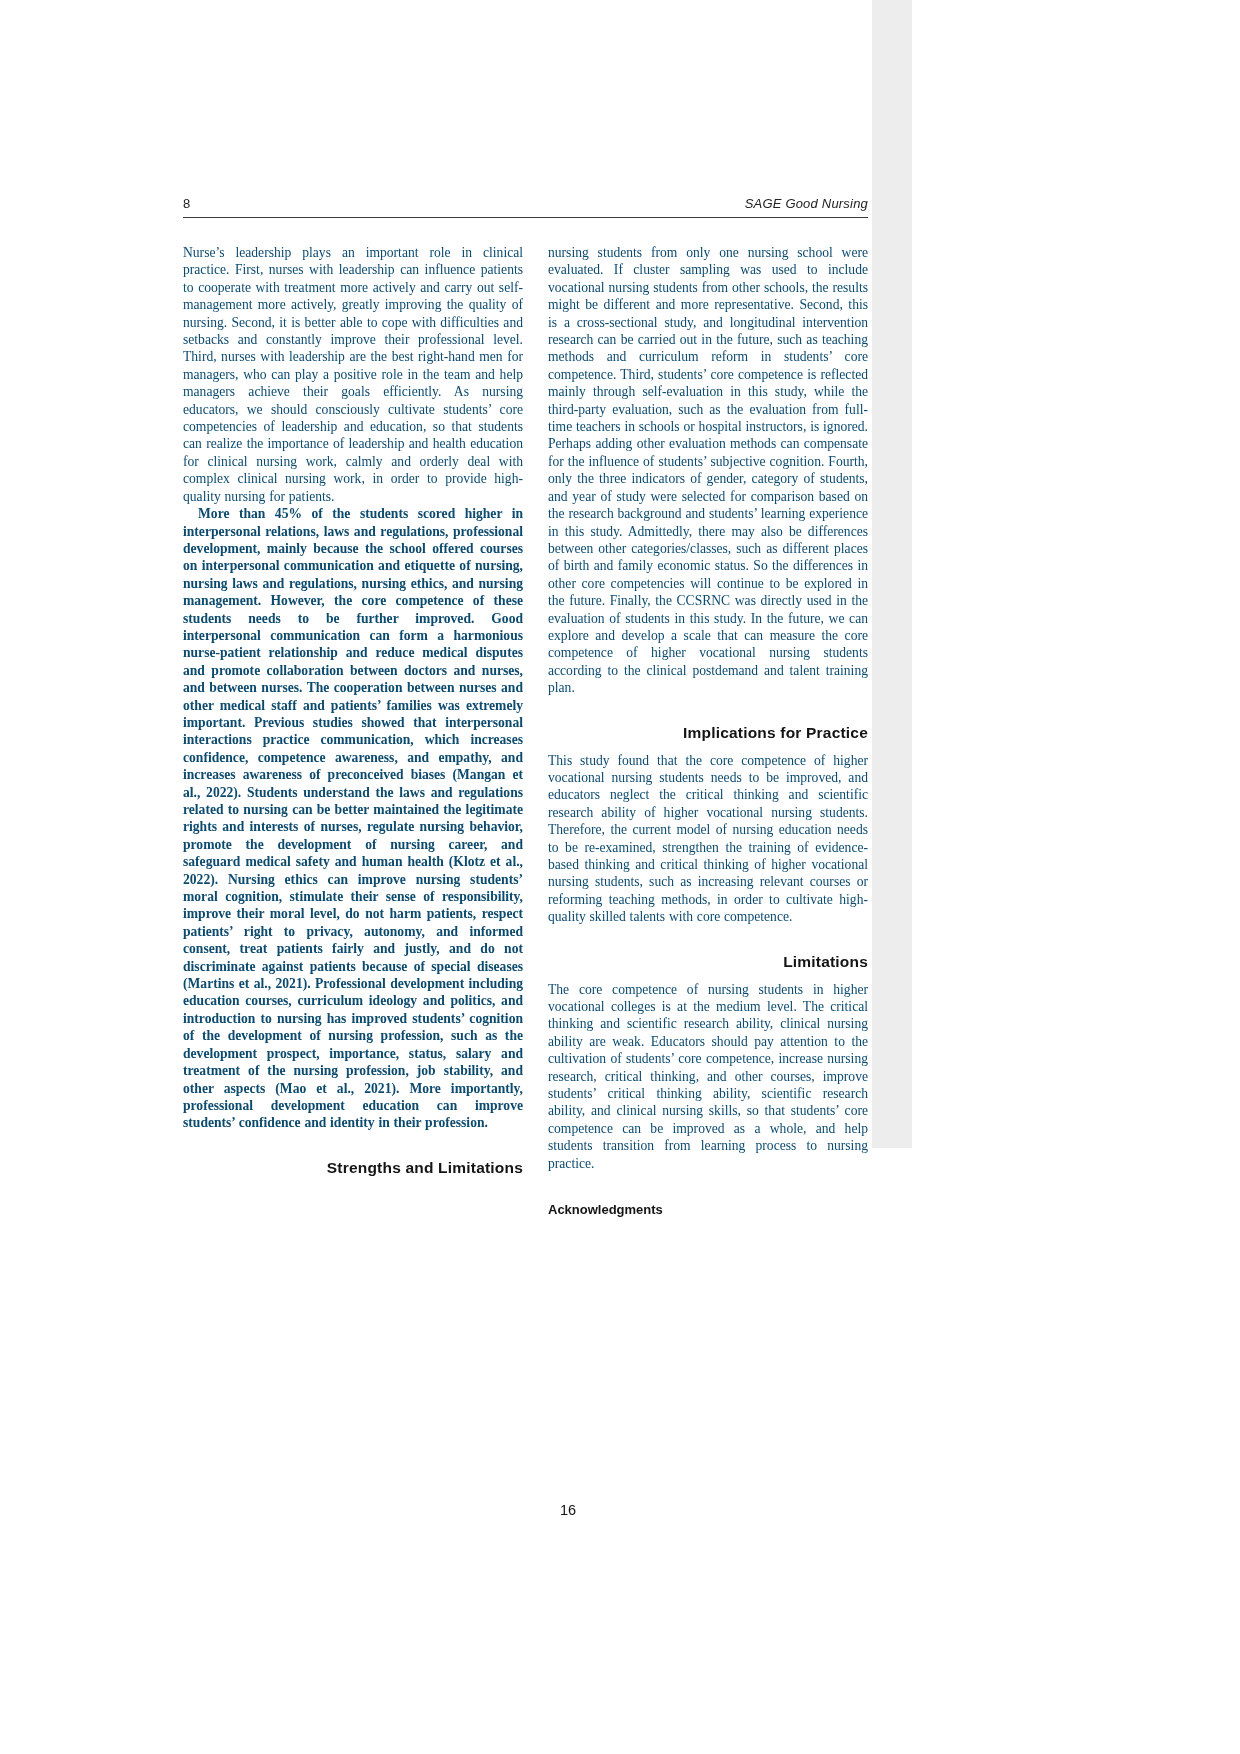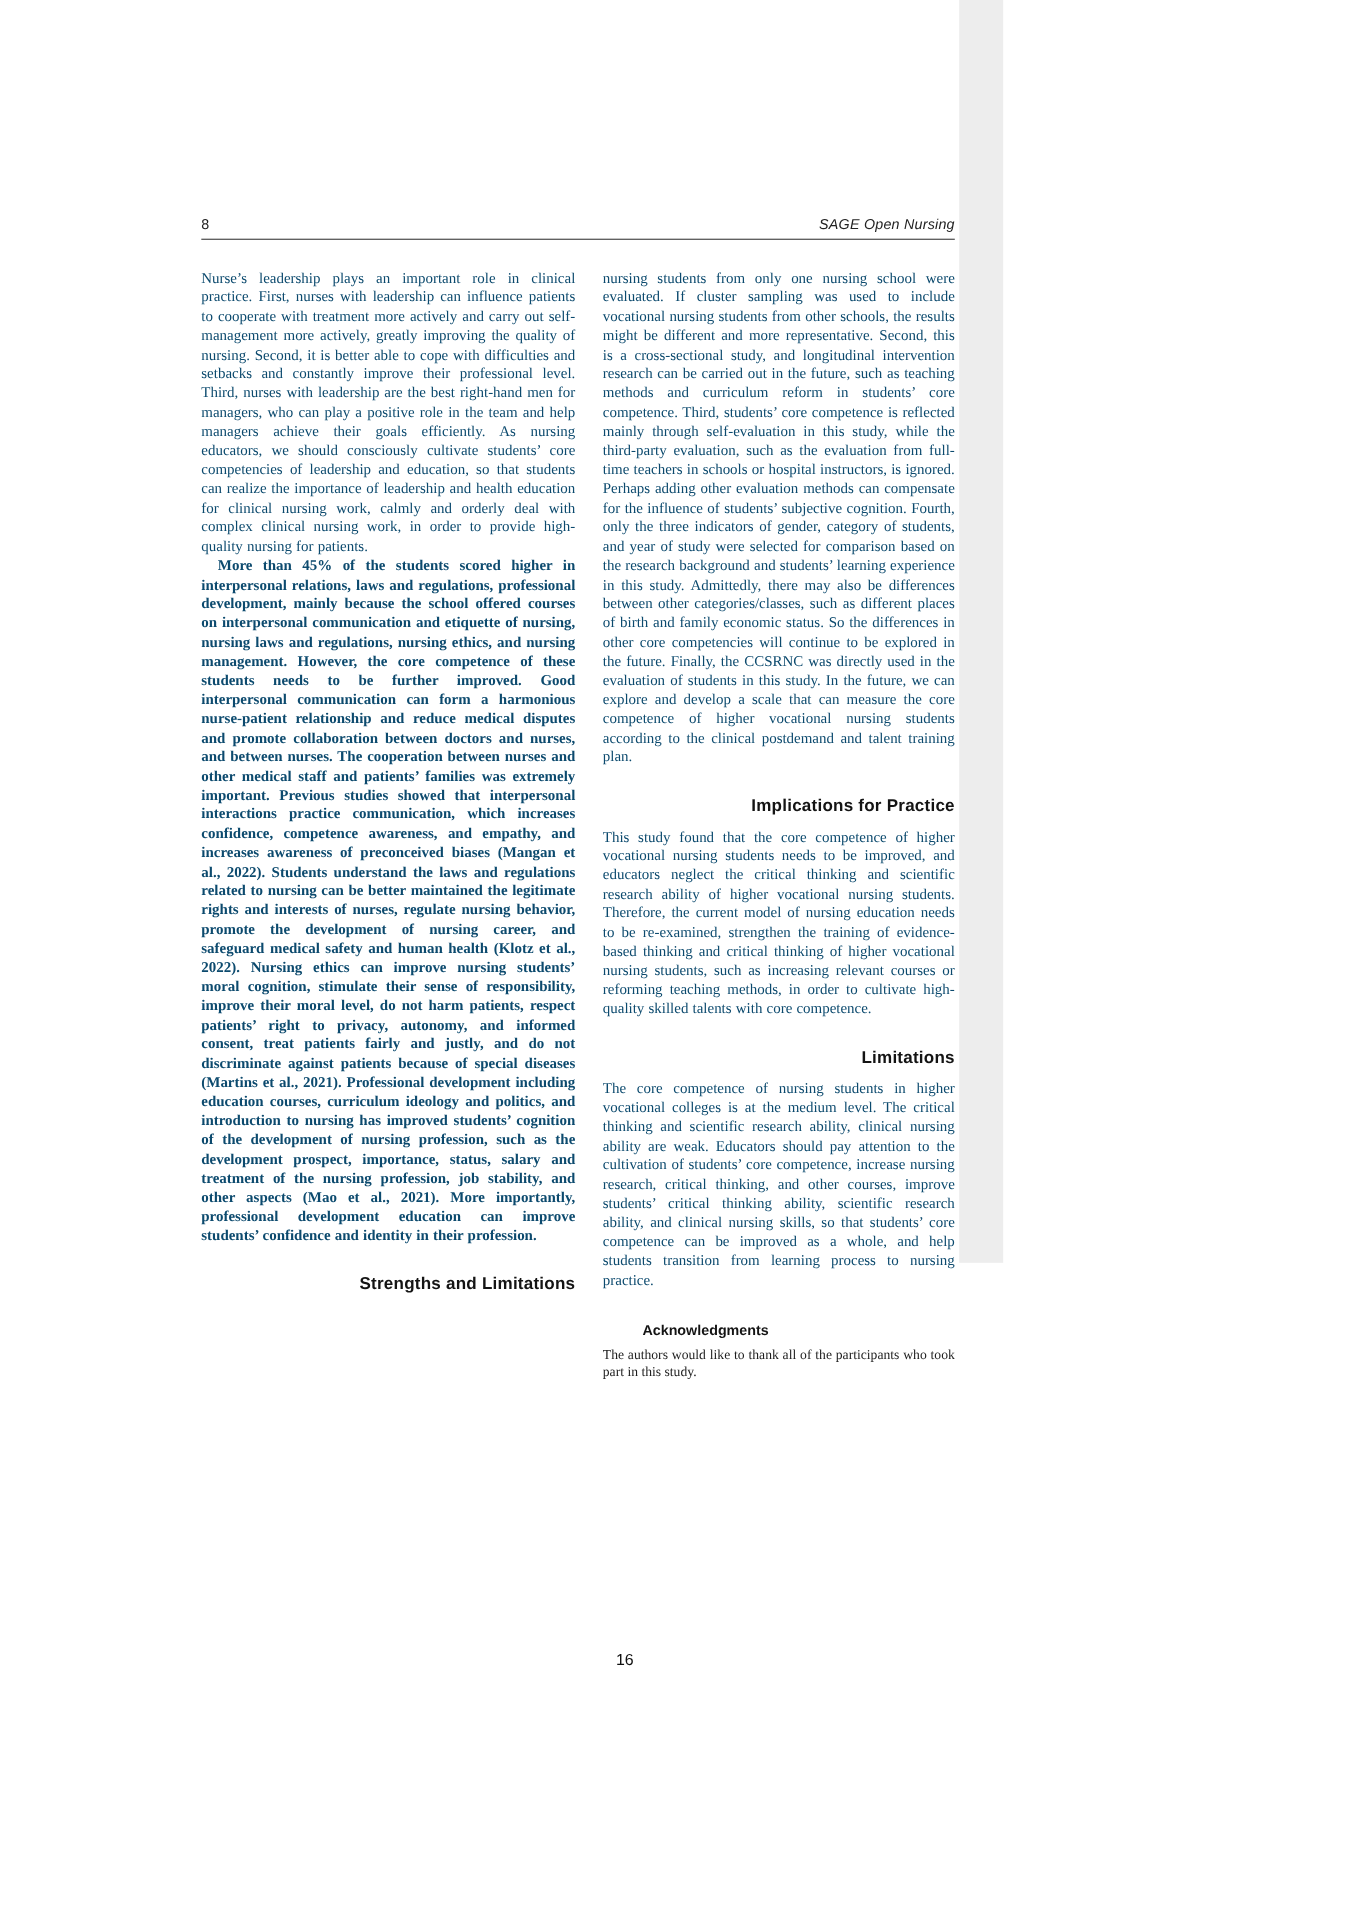--- a/index.html
+++ b/index.html
@@ -42,21 +42,21 @@
     font-family:"Liberation Sans","DejaVu Sans",sans-serif;
     font-weight:700; font-size:15.5px; line-height:19px;
     letter-spacing:.2px; color:#141414;
     margin-top:26px; margin-bottom:10px;text-align:right;
   }
   .sec-heading.first-left { }
   .ack-heading {
     font-family:"Liberation Sans","DejaVu Sans",sans-serif;
     font-weight:700; font-size:13px; line-height:16px;
     color:#141414;
-    margin-top:30px; margin-bottom:6px;margin-left:36px;
+    margin-top:30px; margin-bottom:6px;
   }
   .ack-text {
     font-size:12.4px; line-height:15.6px;
     text-align:justify; color:#1d1d1d;
   }
   .doc-pageno {
     position:absolute; left:560px; top:1502px;
     font-family:"Liberation Sans","DejaVu Sans",sans-serif;
     font-size:14.5px; color:#111;
   }
@@ -65,39 +65,38 @@
 <body>
 
 <div class="page">
 
   <div class="scan-band"></div>
 
   <div class="content">
 
     <div class="running-header">
       <span class="pageno">8</span>
-      <span class="journal">SAGE Open Nursing</span>
+      <span class="journal">SAGE Good Nursing</span>
     </div>
 
     <div class="columns">
 
       <div class="col-left">
         <p class="body-text">Nurse’s leadership plays an important role in clinical practice. First, nurses with leadership can influence patients to cooperate with treatment more actively and carry out self-management more actively, greatly improving the quality of nursing. Second, it is better able to cope with difficulties and setbacks and constantly improve their professional level. Third, nurses with leadership are the best right-hand men for managers, who can play a positive role in the team and help managers achieve their goals efficiently. As nursing educators, we should consciously cultivate students’ core competencies of leadership and education, so that students can realize the importance of leadership and health education for clinical nursing work, calmly and orderly deal with complex clinical nursing work, in order to provide high-quality nursing for patients.</p>
         <p class="body-text indent">More than 45% of the students scored higher in interpersonal relations, laws and regulations, professional development, mainly because the school offered courses on interpersonal communication and etiquette of nursing, nursing laws and regulations, nursing ethics, and nursing management. However, the core competence of these students needs to be further improved. Good interpersonal communication can form a harmonious nurse-patient relationship and reduce medical disputes and promote collaboration between doctors and nurses, and between nurses. The cooperation between nurses and other medical staff and patients’ families was extremely important. Previous studies showed that interpersonal interactions practice communication, which increases confidence, competence awareness, and empathy, and increases awareness of preconceived biases (Mangan et al., 2022). Students understand the laws and regulations related to nursing can be better maintained the legitimate rights and interests of nurses, regulate nursing behavior, promote the development of nursing career, and safeguard medical safety and human health (Klotz et al., 2022). Nursing ethics can improve nursing students’ moral cognition, stimulate their sense of responsibility, improve their moral level, do not harm patients, respect patients’ right to privacy, autonomy, and informed consent, treat patients fairly and justly, and do not discriminate against patients because of special diseases (Martins et al., 2021). Professional development including education courses, curriculum ideology and politics, and introduction to nursing has improved students’ cognition of the development of nursing profession, such as the development prospect, importance, status, salary and treatment of the nursing profession, job stability, and other aspects (Mao et al., 2021). More importantly, professional development education can improve students’ confidence and identity in their profession.</p>
         <h2 class="sec-heading first-left">Strengths and Limitations</h2>
       </div>
 
       <div class="col-right">
         <p class="body-text">nursing students from only one nursing school were evaluated. If cluster sampling was used to include vocational nursing students from other schools, the results might be different and more representative. Second, this is a cross-sectional study, and longitudinal intervention research can be carried out in the future, such as teaching methods and curriculum reform in students’ core competence. Third, students’ core competence is reflected mainly through self-evaluation in this study, while the third-party evaluation, such as the evaluation from full-time teachers in schools or hospital instructors, is ignored. Perhaps adding other evaluation methods can compensate for the influence of students’ subjective cognition. Fourth, only the three indicators of gender, category of students, and year of study were selected for comparison based on the research background and students’ learning experience in this study. Admittedly, there may also be differences between other categories/classes, such as different places of birth and family economic status. So the differences in other core competencies will continue to be explored in the future. Finally, the CCSRNC was directly used in the evaluation of students in this study. In the future, we can explore and develop a scale that can measure the core competence of higher vocational nursing students according to the clinical postdemand and talent training plan.</p>
         <h2 class="sec-heading">Implications for Practice</h2>
         <p class="body-text">This study found that the core competence of higher vocational nursing students needs to be improved, and educators neglect the critical thinking and scientific research ability of higher vocational nursing students. Therefore, the current model of nursing education needs to be re-examined, strengthen the training of evidence-based thinking and critical thinking of higher vocational nursing students, such as increasing relevant courses or reforming teaching methods, in order to cultivate high-quality skilled talents with core competence.</p>
         <h2 class="sec-heading">Limitations</h2>
         <p class="body-text">The core competence of nursing students in higher vocational colleges is at the medium level. The critical thinking and scientific research ability, clinical nursing ability are weak. Educators should pay attention to the cultivation of students’ core competence, increase nursing research, critical thinking, and other courses, improve students’ critical thinking ability, scientific research ability, and clinical nursing skills, so that students’ core competence can be improved as a whole, and help students transition from learning process to nursing practice.</p>
         <h3 class="ack-heading">Acknowledgments</h3>
-        <p class="ack-text">The authors would like to thank all of the participants who took part in this study.</p>
       </div>
 
     </div>
   </div>
 
   <div class="doc-pageno">16</div>
 
 </div>
 
 </body></html>

